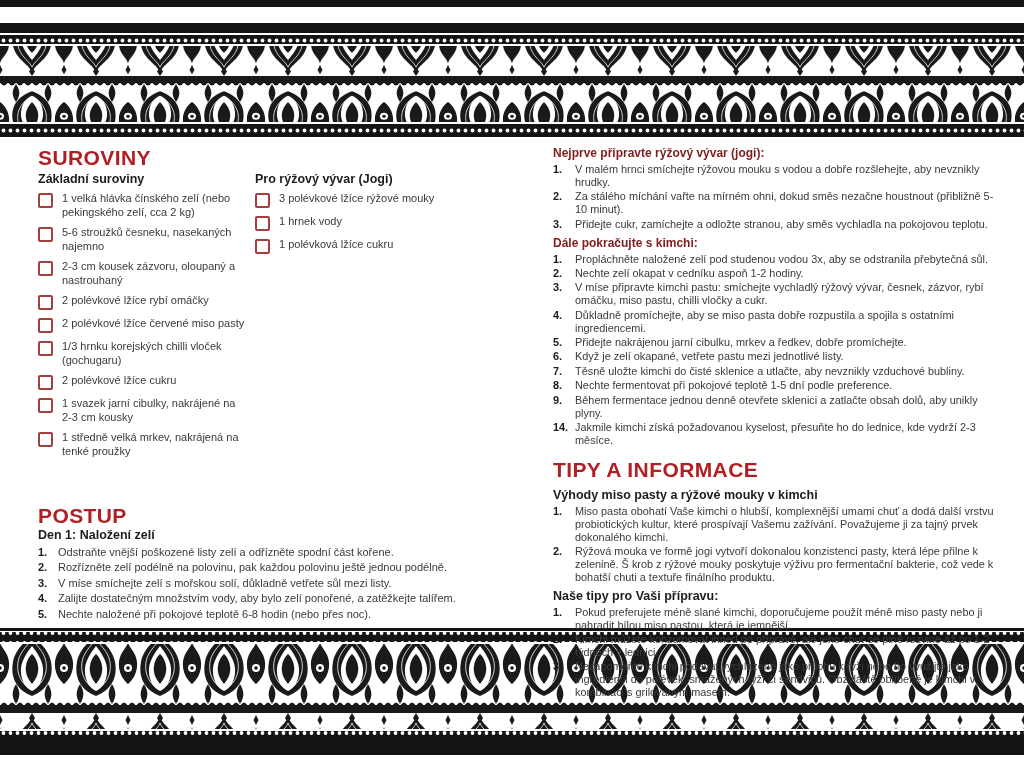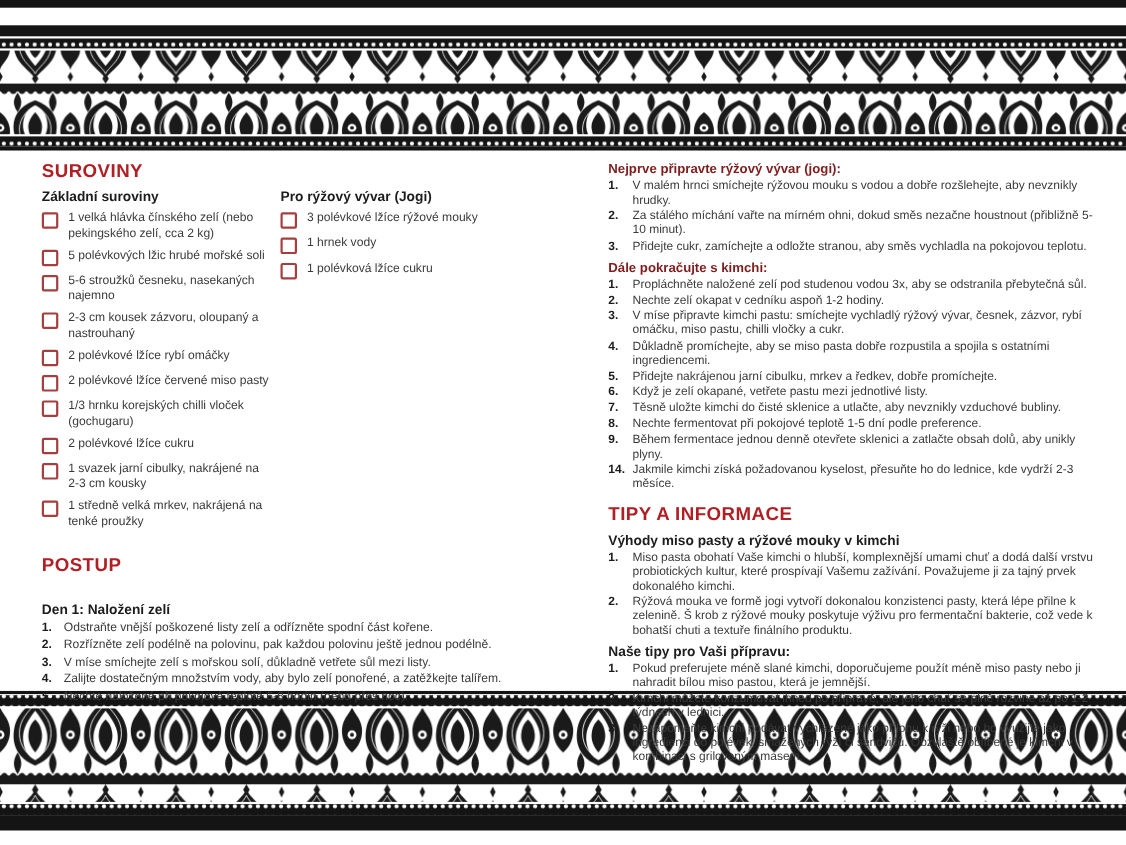--- a/index.html
+++ b/index.html
@@ -1,19 +1,19 @@
 <!DOCTYPE html>
 <html><head>
 <meta charset="utf-8">
 <style>
   html,body{margin:0;padding:0;background:#fff;}
   .page{position:relative;width:1024px;height:768px;background:#ffffff;overflow:hidden;
         font-family:"Liberation Sans","DejaVu Sans",sans-serif;color:#3a3a3a;}
   .border-strip{position:absolute;left:0;display:block;}
-  .red-title{color:#b01f24;font-size:17px;font-weight:800;letter-spacing:.4px;margin:0;}
+  .red-title{color:#b01f24;font-size:21px;font-weight:800;letter-spacing:.4px;margin:0;}
   .sub-head{color:#1c1c1c;font-size:12.5px;font-weight:700;margin:0 0 6px 0;}
   .abs{position:absolute;}
 
   
   .check-item{display:flex;gap:9px;margin-bottom:7px;font-size:11px;line-height:13.5px;}
   .checkbox{width:11px;height:11px;border:2px solid #a53f3f;border-radius:2px;background:#fff;flex:none;margin-top:1px;}
 
   
   .step{display:flex;gap:5px;margin-bottom:2px;font-size:11px;line-height:13.4px;}
   .step .n{font-weight:700;color:#1c1c1c;min-width:15px;flex:none;}
@@ -109,24 +109,20 @@
 
   <div class="abs" style="left:38px;top:172px;width:208px">
     <h3 class="sub-head">Základní suroviny</h3>
     <div>
 
         <div class="check-item">
           <span class="checkbox"></span>
           <span>1 velká hlávka čínského zelí (nebo pekingského zelí, cca 2 kg)</span>
         </div>
 
-        <div class="check-item">
-          <span class="checkbox"></span>
-          <span>5 polévkových lžic hrubé mořské soli</span>
-        </div>
 
         <div class="check-item">
           <span class="checkbox"></span>
           <span>5-6 stroužků česneku, nasekaných najemno</span>
         </div>
 
         <div class="check-item">
           <span class="checkbox"></span>
           <span>2-3 cm kousek zázvoru, oloupaný a nastrouhaný</span>
         </div>
@@ -179,21 +175,21 @@
         </div>
 
         <div class="check-item">
           <span class="checkbox"></span>
           <span>1 polévková lžíce cukru</span>
         </div>
       </div>
   </div>
 
   <div class="abs" style="left:38px;top:504px;width:478px">
-    <h2 class="red-title" style="margin-bottom:23px">POSTUP</h2>
+    <h2 class="red-title" style="margin-bottom:0">POSTUP</h2>
     <h3 class="sub-head" style="margin-bottom:4px">Den 1: Naložení zelí</h3>
     <div>
 
         <div class="step">
           <span class="n">1.</span>
           <span>Odstraňte vnější poškozené listy zelí a odřízněte spodní část kořene.</span>
         </div>
 
         <div class="step">
           <span class="n">2.</span>

